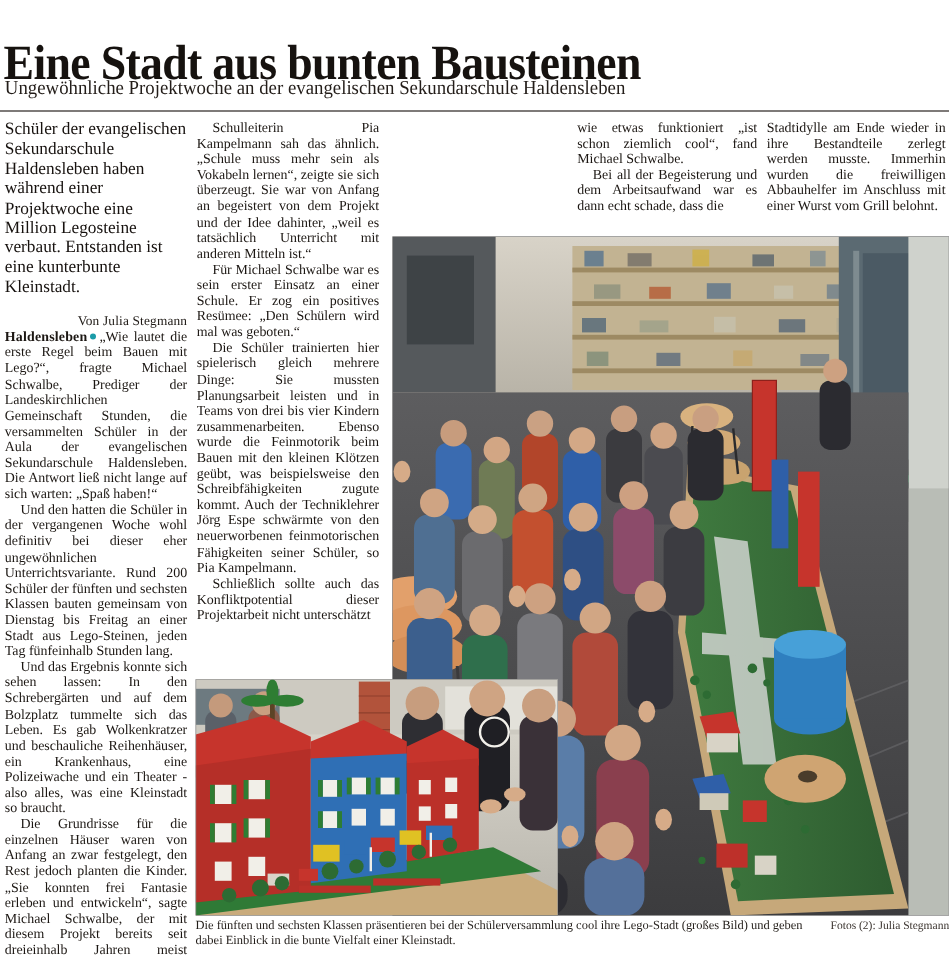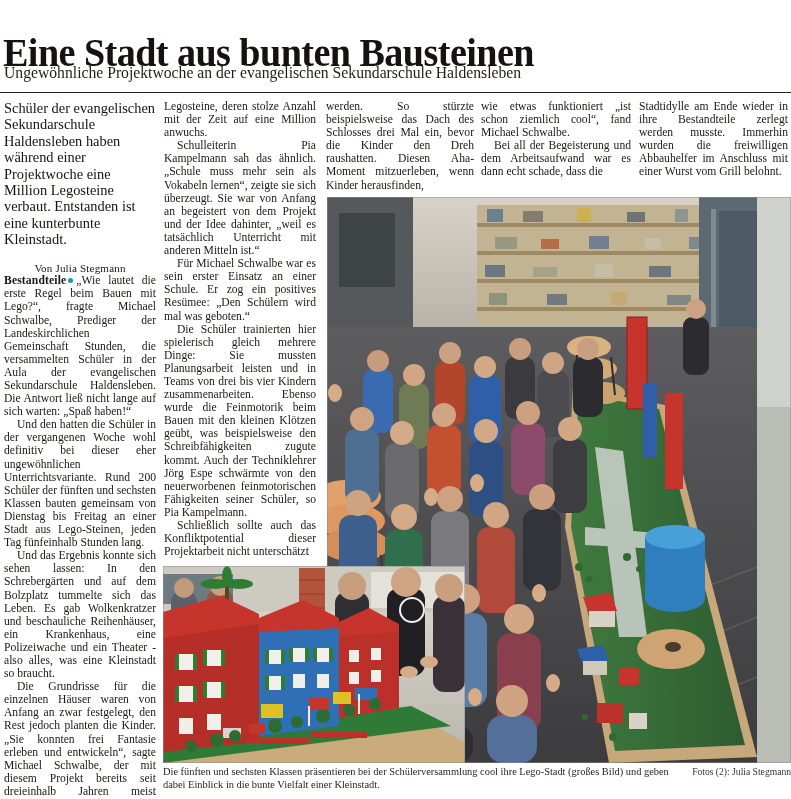--- a/index.html
+++ b/index.html
@@ -90,21 +90,21 @@
     line-height: 16.4px;
     text-align: left;
     text-indent: 0 !important;
     margin-bottom: 14px !important;
     color: #17120f;
   }
 
   .byline {
     font-size: 11.1px;
     line-height: 12.6px;
-    text-align: center;
+    text-align: right;
     text-indent: 0 !important;
     margin-bottom: 0 !important;
     letter-spacing: 0.15px;
     color: #1c1713;
   }
   .dateline {
     font-weight: bold;
     letter-spacing: 0.15px;
   }
   .bullet {
@@ -164,38 +164,34 @@
 <div class="page">
 
   <h1 class="headline">Eine Stadt aus bunten Bausteinen</h1>
   <div class="subheadline">Ungewöhnliche Projektwoche an der evangelischen Sekundarschule Haldensleben</div>
   <div class="rule-top"></div>
 
   <div class="col" id="col1">
     <p class="lead">Schüler der evangelischen Sekundarschule Haldensleben haben während einer Projektwoche eine Million Legosteine verbaut. Entstanden ist eine kunterbunte Kleinstadt.</p>
     <p class="byline">Von Julia Stegmann</p>
     <p class="first-para">
-      <span class="dateline">Bestandteile</span><span class="bullet"></span><span>„Wie lautet die erste Regel beim Bauen mit Lego?“, fragte Michael Schwalbe, Prediger der Landeskirchlichen Gemeinschaft Stunden, die versammelten Schüler in der Aula der evangelischen Sekundarschule Haldensleben. Die Antwort ließ nicht lange auf sich warten: „Spaß haben!“</span>
+      <span class="dateline">Haldensleben</span><span class="bullet"></span><span>„Wie lautet die erste Regel beim Bauen mit Lego?“, fragte Michael Schwalbe, Prediger der Landeskirchlichen Gemeinschaft Stunden, die versammelten Schüler in der Aula der evangelischen Sekundarschule Haldensleben. Die Antwort ließ nicht lange auf sich warten: „Spaß haben!“</span>
     </p>
     <p>Und den hatten die Schüler in der vergangenen Woche wohl definitiv bei dieser eher ungewöhnlichen Unterrichtsvariante. Rund 200 Schüler der fünften und sechsten Klassen bauten gemeinsam von Dienstag bis Freitag an einer Stadt aus Lego-Steinen, jeden Tag fünfeinhalb Stunden lang.</p>
     <p>Und das Ergebnis konnte sich sehen lassen: In den Schrebergärten und auf dem Bolzplatz tummelte sich das Leben. Es gab Wolkenkratzer und beschauliche Reihenhäuser, ein Krankenhaus, eine Polizeiwache und ein Theater - also alles, was eine Kleinstadt so braucht.</p>
     <p>Die Grundrisse für die einzelnen Häuser waren von Anfang an zwar festgelegt, den Rest jedoch planten die Kinder. „Sie konnten frei Fantasie erleben und entwickeln“, sagte Michael Schwalbe, der mit diesem Projekt bereits seit dreieinhalb Jahren meist Kirchengemeinden und christliche Vereine besucht. Seit 15 Jahren bereits ist der Gemeinschaftsverband Sachsen-Anhalt in Besitz der</p>
   </div>
 
   <div class="col" id="col2">
-    <p class="noindent">Legosteine, deren stolze Anzahl mit der Zeit auf eine Million anwuchs.</p>
     <p>Schulleiterin Pia Kampelmann sah das ähnlich. „Schule muss mehr sein als Vokabeln lernen“, zeigte sie sich überzeugt. Sie war von Anfang an begeistert von dem Projekt und der Idee dahinter, „weil es tatsächlich Unterricht mit anderen Mitteln ist.“</p>
     <p>Für Michael Schwalbe war es sein erster Einsatz an einer Schule. Er zog ein positives Resümee: „Den Schülern wird mal was geboten.“</p>
     <p>Die Schüler trainierten hier spielerisch gleich mehrere Dinge: Sie mussten Planungsarbeit leisten und in Teams von drei bis vier Kindern zusammenarbeiten. Ebenso wurde die Feinmotorik beim Bauen mit den kleinen Klötzen geübt, was beispielsweise den Schreibfähigkeiten zugute kommt. Auch der Techniklehrer Jörg Espe schwärmte von den neuerworbenen feinmotorischen Fähigkeiten seiner Schüler, so Pia Kampelmann.</p>
     <p>Schließlich sollte auch das Konfliktpotential dieser Projektarbeit nicht unterschätzt</p>
   </div>
 
-  <div class="col" id="col3">
-    <p class="noindent">werden. So stürzte beispielsweise das Dach des Schlosses drei Mal ein, bevor die Kinder den Dreh raushatten. Diesen Aha-Moment mitzuerleben, wenn Kinder herausfinden,</p>
-  </div>
 
   <div class="col" id="col5">
     <p class="noindent">Stadtidylle am Ende wieder in ihre Bestandteile zerlegt werden musste. Immerhin wurden die freiwilligen Abbauhelfer im Anschluss mit einer Wurst vom Grill belohnt.</p>
   </div>
 
   <div class="col" id="col4">
     <p class="noindent">wie etwas funktioniert „ist schon ziemlich cool“, fand Michael Schwalbe.</p>
     <p>Bei all der Begeisterung und dem Arbeitsaufwand war es dann echt schade, dass die</p>
   </div>
 

